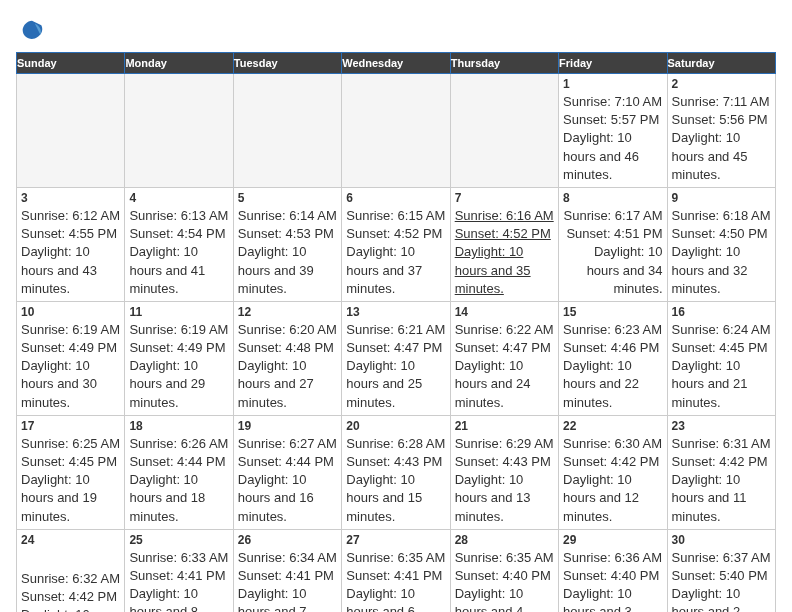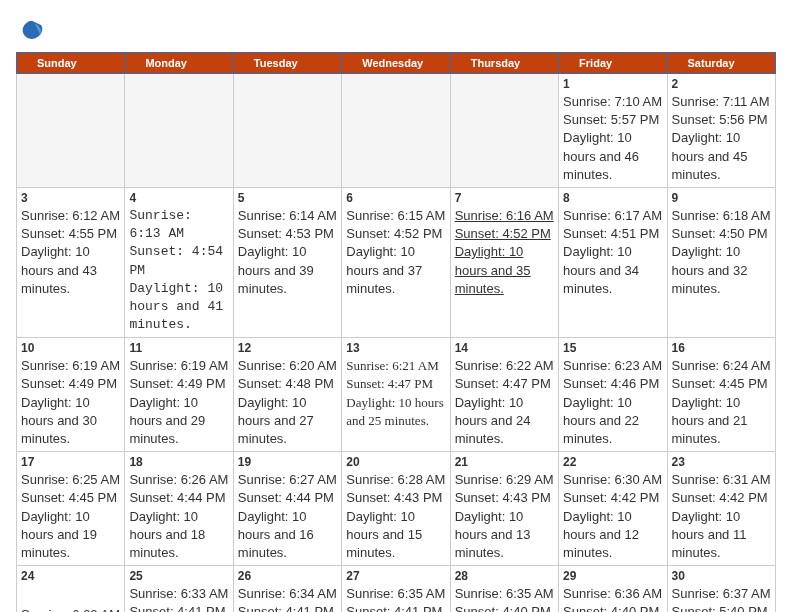--- a/index.html
+++ b/index.html
@@ -49,25 +49,25 @@
     .location {
       font-size: 14px;
       color: #333;
     }
     .calendar {
       width: 100%;
       border-collapse: collapse;
       table-layout: fixed;
     }
     .calendar th {
-      background: #c2410c;
+      background: #404040;
       color: #fff;
       font-size: 11px;
       font-weight: bold;
-      padding: 4px 20px;
+      padding: 4px 0;
       text-align: left;
       border: 1px solid #2a6db5;
     }
     .calendar td {
       border: 1px solid #ccc;
       vertical-align: top;
       padding: 3px 4px;
       font-size: 9.5px;
       color: #333;
       height: 80px;
@@ -147,21 +147,21 @@
         </tr>
         <tr>
           <td>
             <span class="day-number">3</span>
             <div class="day-info" style="white-space: pre-line;">Sunrise: 6:12 AM
 Sunset: 4:55 PM
 Daylight: 10 hours and 43 minutes.</div>
           </td>
           <td>
             <span class="day-number">4</span>
-            <div class="day-info" style="white-space: pre-line; font-family: Liberation Mono, monospace;">Sunrise: 6:13 AM
+            <div class="day-info" style="white-space: pre-line;">Sunrise: 6:13 AM
 Sunset: 4:54 PM
 Daylight: 10 hours and 41 minutes.</div>
           </td>
           <td>
             <span class="day-number">5</span>
             <div class="day-info" style="white-space: pre-line;">Sunrise: 6:14 AM
 Sunset: 4:53 PM
 Daylight: 10 hours and 39 minutes.</div>
           </td>
           <td>
@@ -171,21 +171,21 @@
 Daylight: 10 hours and 37 minutes.</div>
           </td>
           <td>
             <span class="day-number">7</span>
             <div class="day-info" style="white-space: pre-line; text-decoration: underline;">Sunrise: 6:16 AM
 Sunset: 4:52 PM
 Daylight: 10 hours and 35 minutes.</div>
           </td>
           <td>
             <span class="day-number">8</span>
-            <div class="day-info" style="white-space: pre-line;">Sunrise: 6:17 AM
+            <div class="day-info" style="white-space: pre-line; text-align: right;">Sunrise: 6:17 AM
 Sunset: 4:51 PM
 Daylight: 10 hours and 34 minutes.</div>
           </td>
           <td>
             <span class="day-number">9</span>
             <div class="day-info" style="white-space: pre-line;">Sunrise: 6:18 AM
 Sunset: 4:50 PM
 Daylight: 10 hours and 32 minutes.</div>
           </td>
         </tr>
@@ -203,21 +203,21 @@
 Daylight: 10 hours and 29 minutes.</div>
           </td>
           <td>
             <span class="day-number">12</span>
             <div class="day-info" style="white-space: pre-line;">Sunrise: 6:20 AM
 Sunset: 4:48 PM
 Daylight: 10 hours and 27 minutes.</div>
           </td>
           <td>
             <span class="day-number">13</span>
-            <div class="day-info" style="white-space: pre-line; font-family: Liberation Serif, serif;">Sunrise: 6:21 AM
+            <div class="day-info" style="white-space: pre-line;">Sunrise: 6:21 AM
 Sunset: 4:47 PM
 Daylight: 10 hours and 25 minutes.</div>
           </td>
           <td>
             <span class="day-number">14</span>
             <div class="day-info" style="white-space: pre-line;">Sunrise: 6:22 AM
 Sunset: 4:47 PM
 Daylight: 10 hours and 24 minutes.</div>
           </td>
           <td>

